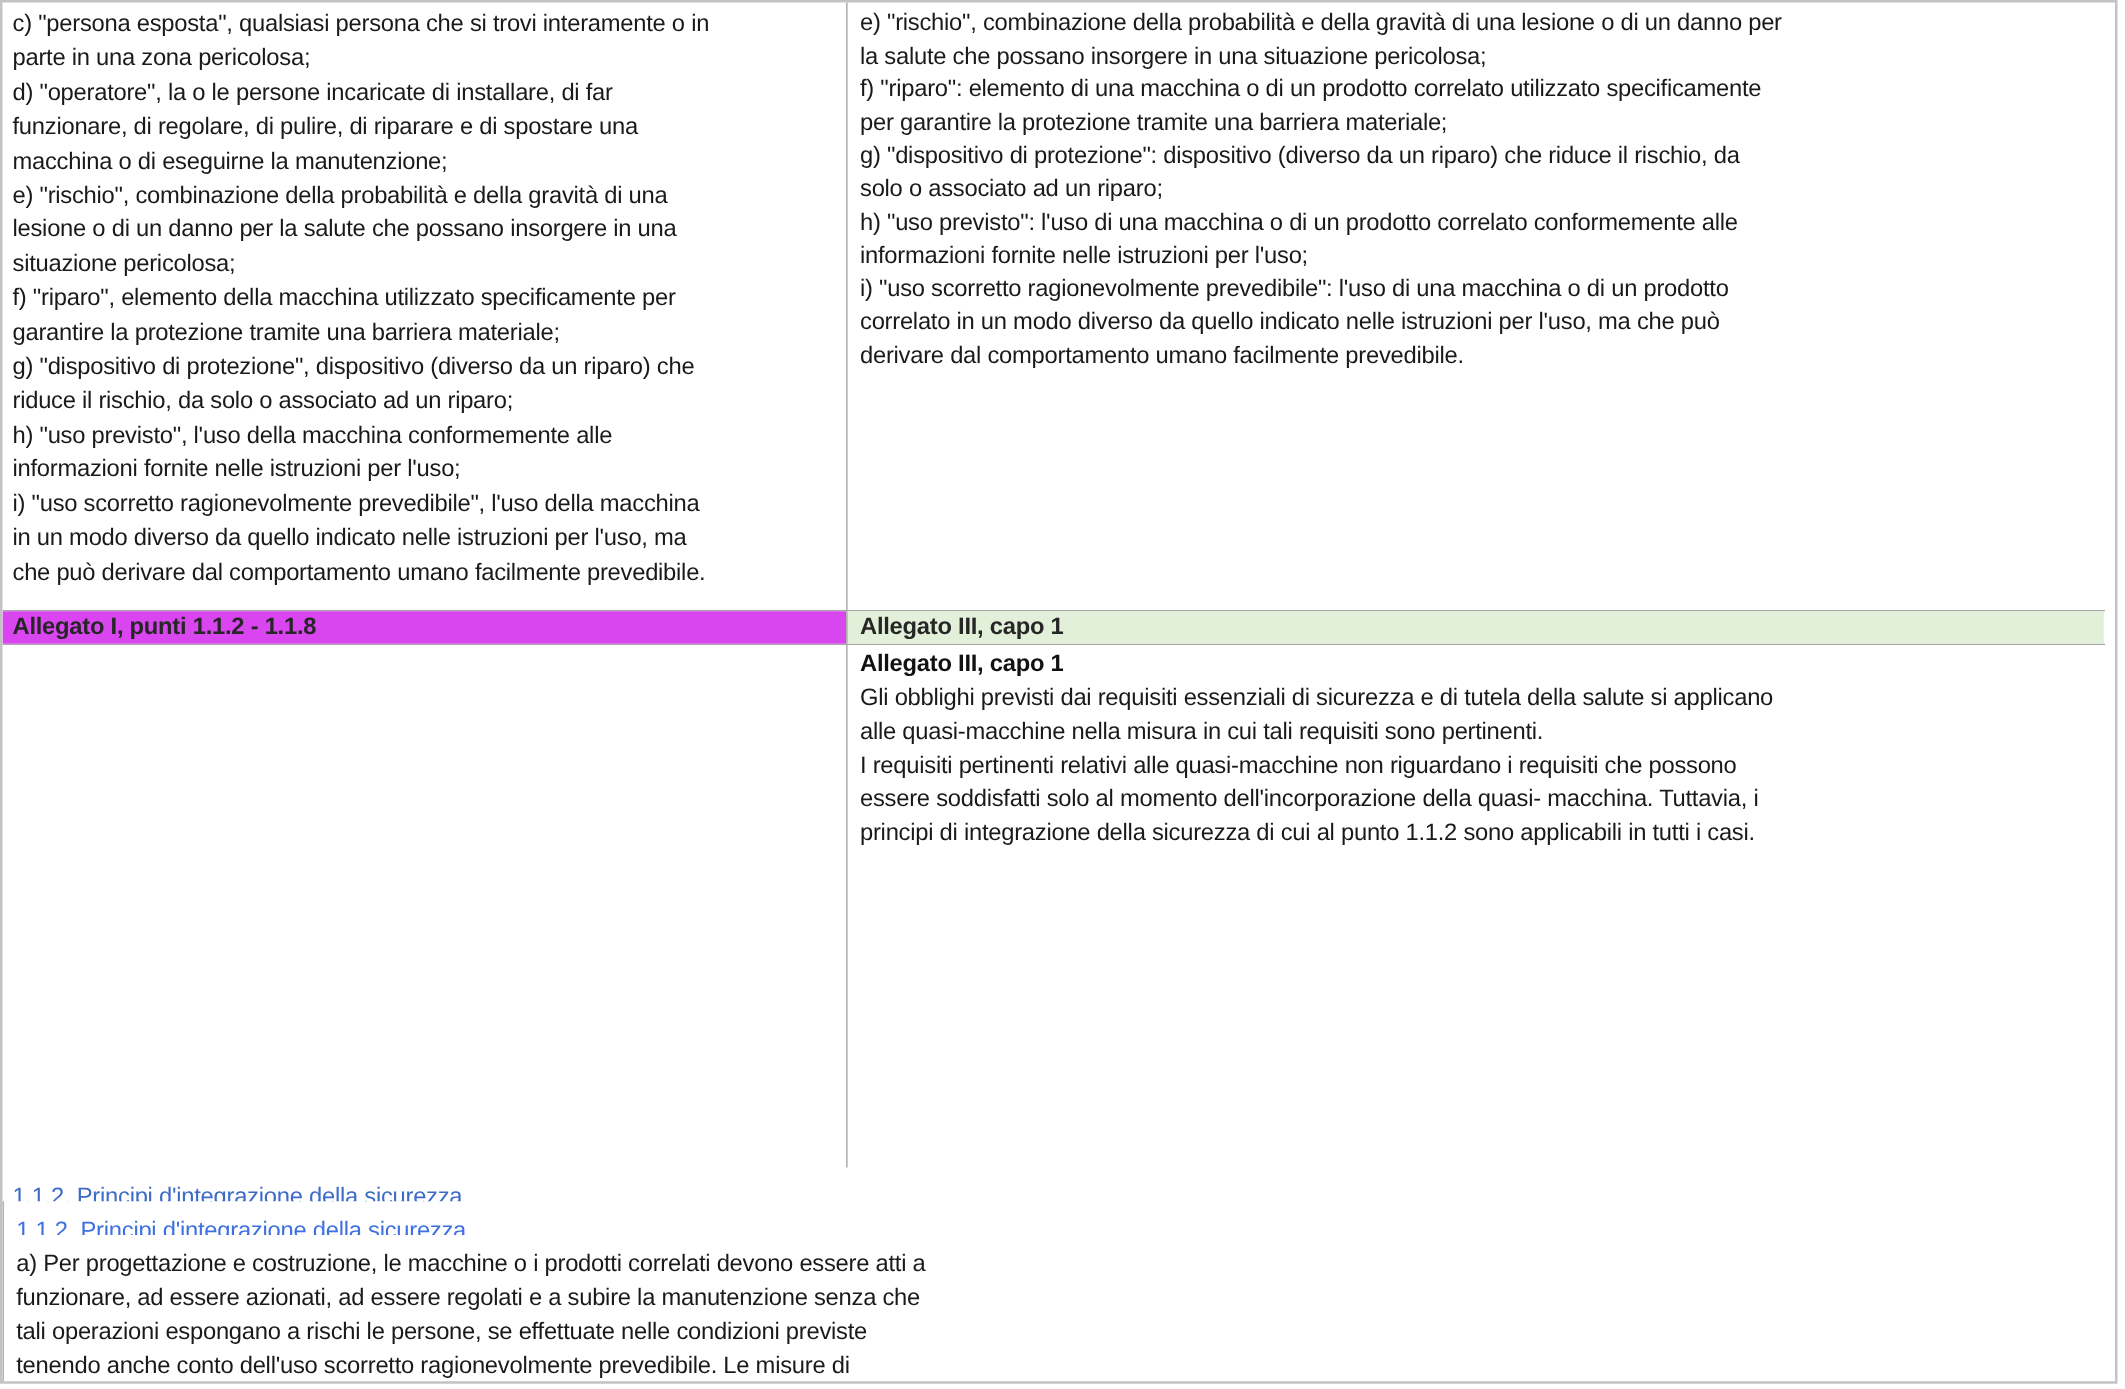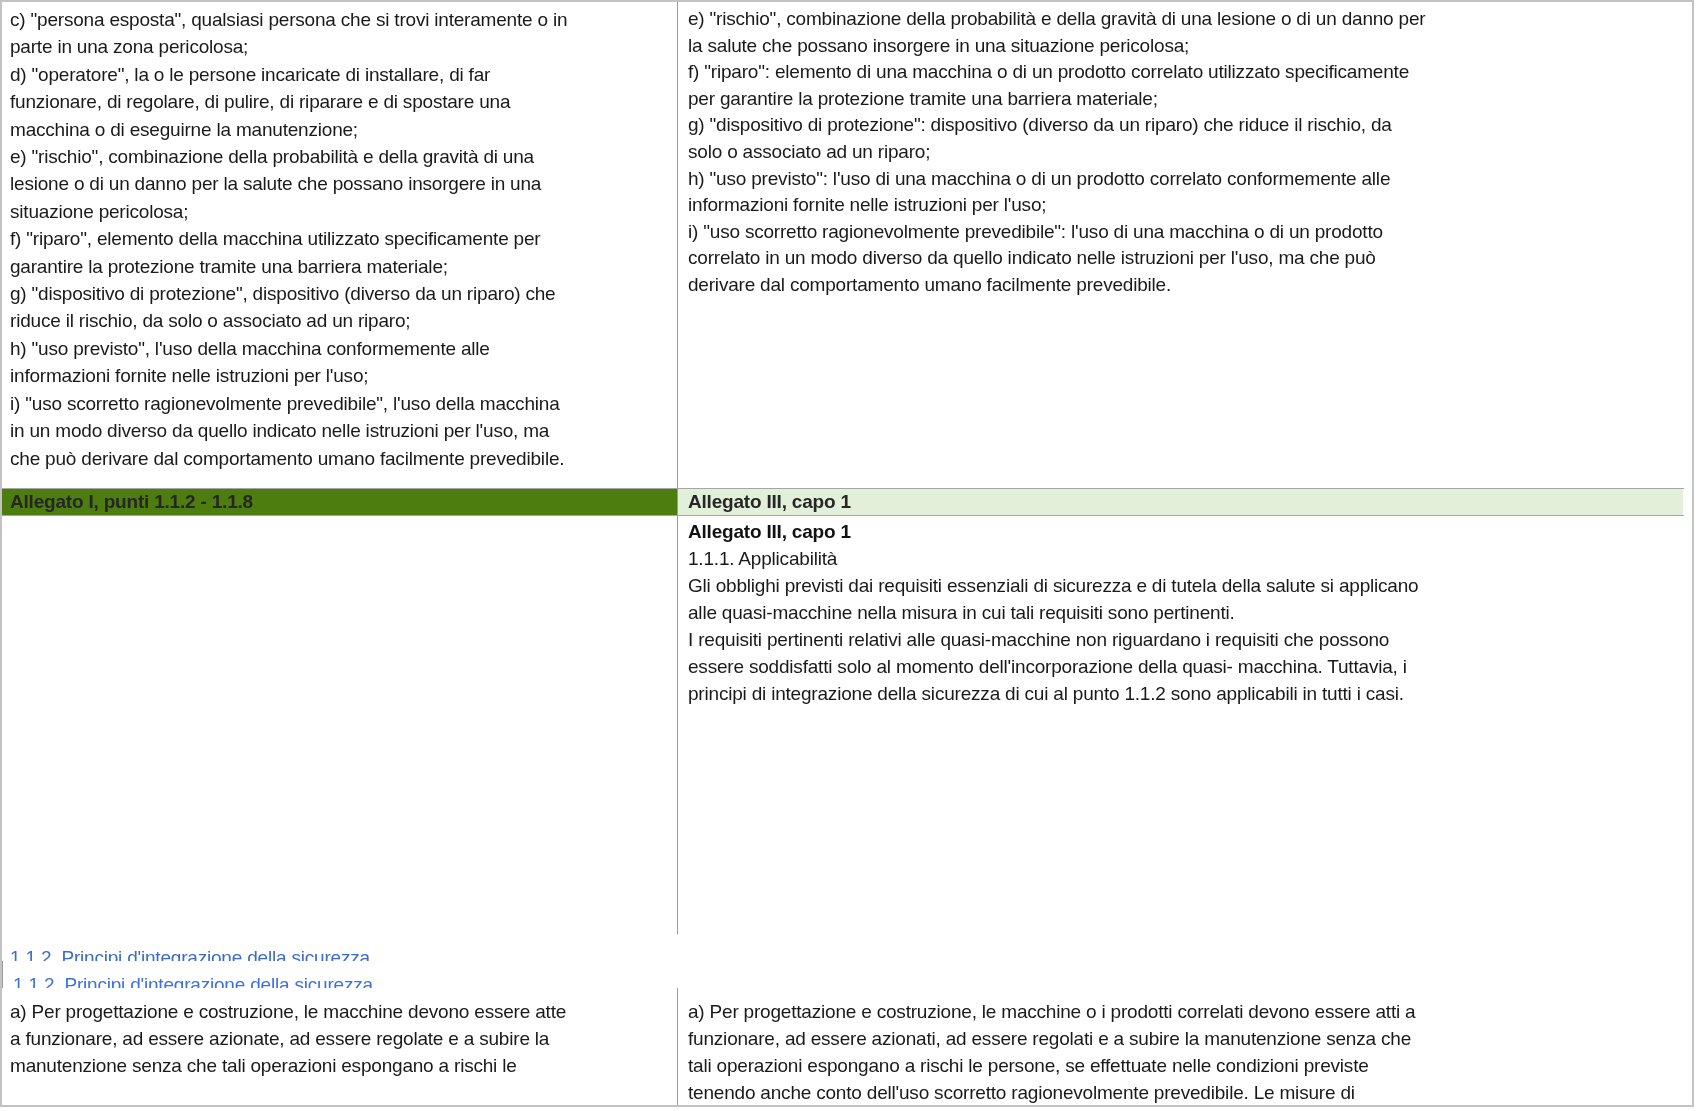--- a/index.html
+++ b/index.html
@@ -36,21 +36,21 @@
 
   .row-header {
     height: 28px;
     border-top: 1px solid #a6a6a6;
     border-bottom: 1px solid #a6a6a6;
   }
   .row-header .cell {
     font-weight: bold; line-height: 26px;
     padding-top: 0; color: #262626;
   }
-  .row-header .cell.left  { background: #4d7c0f; }
+  .row-header .cell.left  { background: #d946ef; }
   .row-header .cell.right { background: #e2efd9; }
 
   .row-content { height: 418px; }
   .row-content .cell.right { padding-top: 2px; }
   .bold { font-weight: bold; color: #111111; }
 
   .row-links { height: 54px; flex-direction: column; }
   .row-links .cell { padding-top: 10px; }
   .link {
     color: #3c6cc8; text-decoration: none; cursor: pointer;
@@ -100,42 +100,38 @@
 
     <div class="row row-header">
       <div class="cell left">Allegato I, punti 1.1.2 - 1.1.8</div>
       <div class="cell right">Allegato III, capo 1</div>
     </div>
 
     <div class="row row-content">
       <div class="cell left"></div>
       <div class="cell right">
         <div class="bold">Allegato III, capo 1</div>
-        <div>1.1.1. Applicabilità</div>
         <div class="pre">Gli obblighi previsti dai requisiti essenziali di sicurezza e di tutela della salute si applicano
 alle quasi-macchine nella misura in cui tali requisiti sono pertinenti.</div>
         <div class="pre">I requisiti pertinenti relativi alle quasi-macchine non riguardano i requisiti che possono
 essere soddisfatti solo al momento dell'incorporazione della quasi- macchina. Tuttavia, i
 principi di integrazione della sicurezza di cui al punto 1.1.2 sono applicabili in tutti i casi.</div>
       </div>
     </div>
 
     <div class="row row-links">
       <div class="cell left">
         <a class="link">1.1.2. Principi d'integrazione della sicurezza</a>
       </div>
       <div class="cell right">
         <a class="link bright">1.1.2. Principi d'integrazione della sicurezza</a>
       </div>
     </div>
 
     <div class="row row-para">
-      <div class="cell left pre">a) Per progettazione e costruzione, le macchine devono essere atte
-a funzionare, ad essere azionate, ad essere regolate e a subire la
-manutenzione senza che tali operazioni espongano a rischi le</div>
       <div class="cell right pre">a) Per progettazione e costruzione, le macchine o i prodotti correlati devono essere atti a
 funzionare, ad essere azionati, ad essere regolati e a subire la manutenzione senza che
 tali operazioni espongano a rischi le persone, se effettuate nelle condizioni previste
 tenendo anche conto dell'uso scorretto ragionevolmente prevedibile. Le misure di</div>
     </div>
 
   </div>
 </div>
 
 </body></html>

